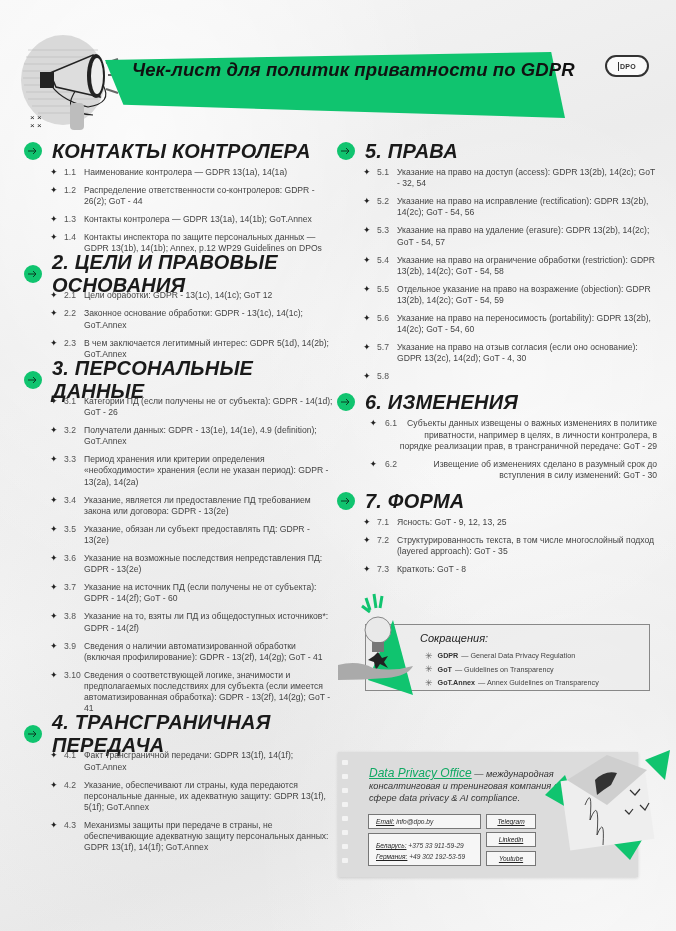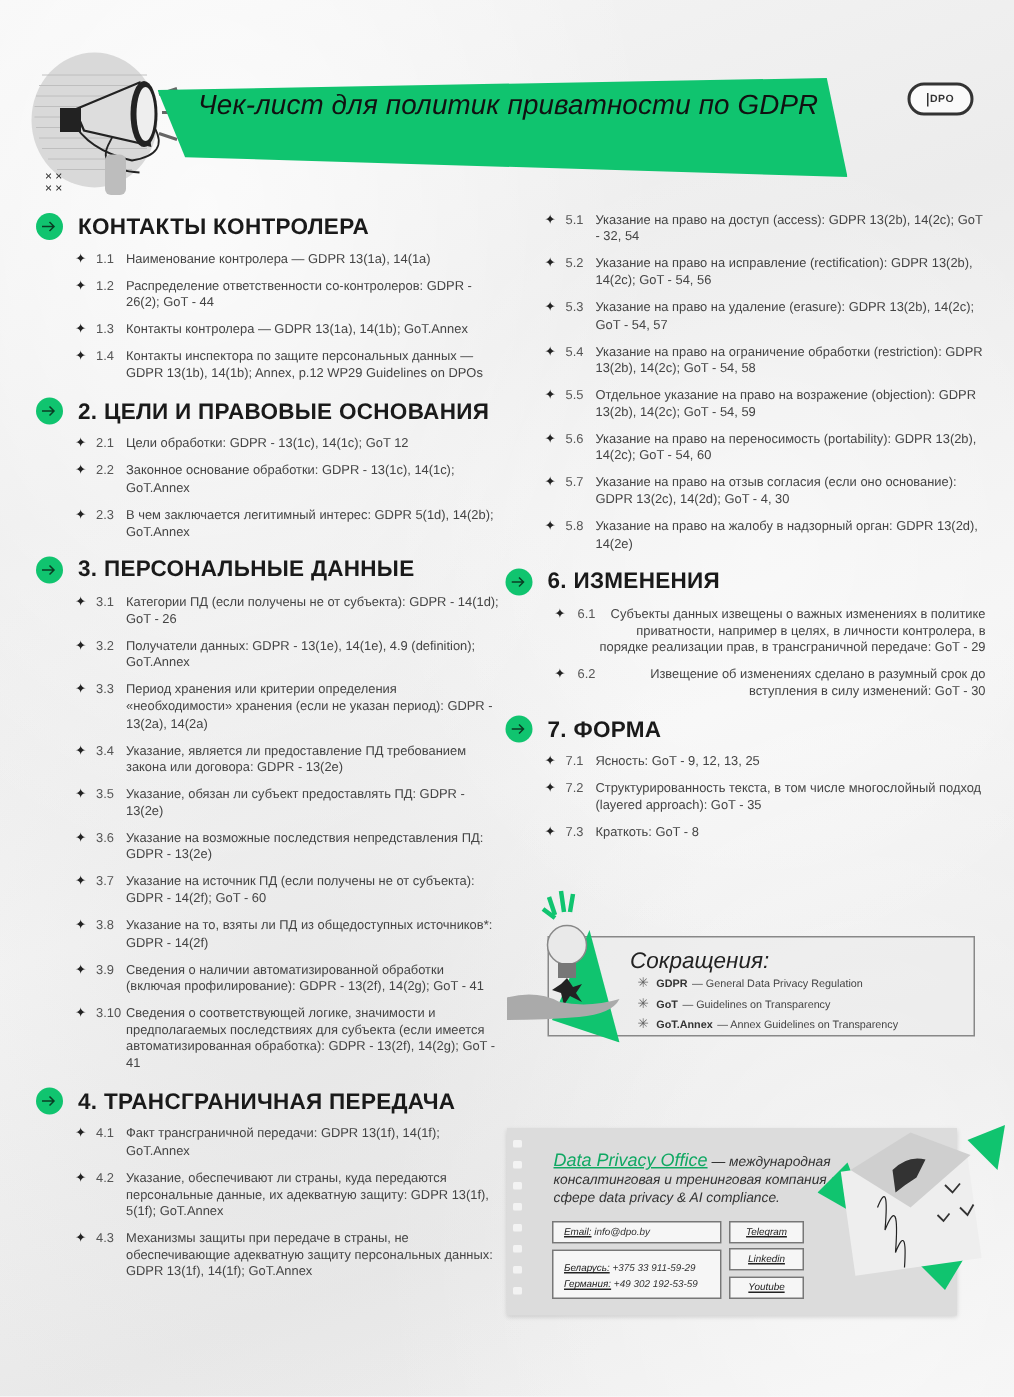--- a/index.html
+++ b/index.html
@@ -20,21 +20,21 @@
   }
   
   .header { position: absolute; left: 0; top: 0; width: 676px; height: 130px; }
   .banner {
     position: absolute; left: 105px; top: 52px; width: 460px; height: 66px;
     background: #10c46f;
     clip-path: polygon(0 12%, 97% 0, 100% 100%, 4% 80%);
   }
   .banner-title {
     position: absolute; left: 132px; top: 59px;
-    font-size: 18.5px; font-style: italic; font-weight: 400; color: #111;
+    font-size: 18.5px; font-style: italic; font-weight: 700; color: #111;
     letter-spacing: 0.1px;
     text-align: right;
   }
   .megaphone-collage {
     position: absolute; left: 18px; top: 25px; width: 120px; height: 105px;
   }
   .dpo-logo {
     position: absolute; left: 605px; top: 55px; width: 44px; height: 22px;
     border: 2px solid #333; border-radius: 12px;
     display: flex; align-items: center; justify-content: center;
@@ -47,34 +47,34 @@
   .col { position: absolute; top: 138px; }
   .col-left { left: 24px; width: 310px; }
   .col-right { left: 337px; width: 320px; }
   .section { margin-bottom: 0; }
   .section-head { display: flex; align-items: center; height: 26px; }
   .arrow-badge {
     width: 18px; height: 18px; border-radius: 50%; background: #10c46f;
     display: flex; align-items: center; justify-content: center; flex: none;
   }
   .section-title {
-    margin-left: 10px; font-size: 15px; color: #1a1a1a; letter-spacing: 0.2px;
+    margin-left: 10px; font-size: 20px; font-style: italic; color: #1a1a1a; letter-spacing: 0.2px;
   }
   .items { list-style: none; margin-left: 26px; margin-top: 3px; }
   .item { display: flex; font-size: 8.6px; line-height: 11.2px; color: #444; margin-bottom: 6.8px; }
   .item .star { width: 14px; flex: none; font-size: 9px; color: #222; line-height: 11px; }
   .item .num { width: 20px; flex: none; color: #555; }
   .item .txt { flex: 1; }
 
   
   .abbr-box {
     position: absolute; left: 365px; top: 624px; width: 285px; height: 67px;
     border: 1px solid #888; background: rgba(235,235,235,0.6);
   }
-  .abbr-title { position: absolute; left: 420px; top: 632px; font-size: 15px; font-style: italic; color: #222; }
+  .abbr-title { position: absolute; left: 420px; top: 632px; font-size: 11px; font-style: italic; color: #222; }
   .abbr-list { position: absolute; left: 425px; top: 649px; list-style: none; }
   .abbr-item { font-size: 7.2px; color: #444; height: 13.5px; display: flex; align-items: center; }
   .abbr-item .spark { color: #666; margin-right: 5px; font-size: 9px; }
   .abbr-item b { color: #333; margin-right: 3px; text-align: right; }
   .bulb-deco { position: absolute; left: 338px; top: 590px; width: 90px; height: 105px; }
 
   
   .footer-card {
     position: absolute; left: 338px; top: 752px; width: 300px; height: 125px;
     background: #dcdcdc;
@@ -287,20 +287,28 @@
           <span class="num">4.3</span>
           <span class="txt">Механизмы защиты при передаче в страны, не обеспечивающие адекватную защиту персональных данных: GDPR 13(1f), 14(1f); GoT.Annex</span>
         </li>
     </ul>
   </div>
 </div>
 
 <div class="col col-right">
 
   <div class="section">
+    <div class="section-head">
+      <span class="arrow-badge">
+          <svg width="10" height="8" viewBox="0 0 10 8">
+            <path d="M0 4 H8 M5 1 L8 4 L5 7" stroke="#0a3d24" stroke-width="1" fill="none"></path>
+          </svg>
+        </span>
+      <h2 class="section-title">5. ПРАВА</h2>
+    </div>
     <ul class="items">
       <li class="item">
           <span class="star">✦</span>
           <span class="num">5.1</span>
           <span class="txt">Указание на право на доступ (access): GDPR 13(2b), 14(2c); GoT - 32, 54</span>
         </li>
       <li class="item">
           <span class="star">✦</span>
           <span class="num">5.2</span>
           <span class="txt">Указание на право на исправление (rectification): GDPR 13(2b), 14(2c); GoT - 54, 56</span>
@@ -326,21 +334,20 @@
           <span class="txt">Указание на право на переносимость (portability): GDPR 13(2b), 14(2c); GoT - 54, 60</span>
         </li>
       <li class="item">
           <span class="star">✦</span>
           <span class="num">5.7</span>
           <span class="txt">Указание на право на отзыв согласия (если оно основание): GDPR 13(2c), 14(2d); GoT - 4, 30</span>
         </li>
       <li class="item">
           <span class="star">✦</span>
           <span class="num">5.8</span>
-          <span class="txt">Указание на право на жалобу в надзорный орган: GDPR 13(2d), 14(2e)</span>
         </li>
     </ul>
   </div>
 
   <div class="section" style="margin-top:4px;text-align:right;">
     <div class="section-head">
       <span class="arrow-badge">
           <svg width="10" height="8" viewBox="0 0 10 8">
             <path d="M0 4 H8 M5 1 L8 4 L5 7" stroke="#0a3d24" stroke-width="1" fill="none"></path>
           </svg>

